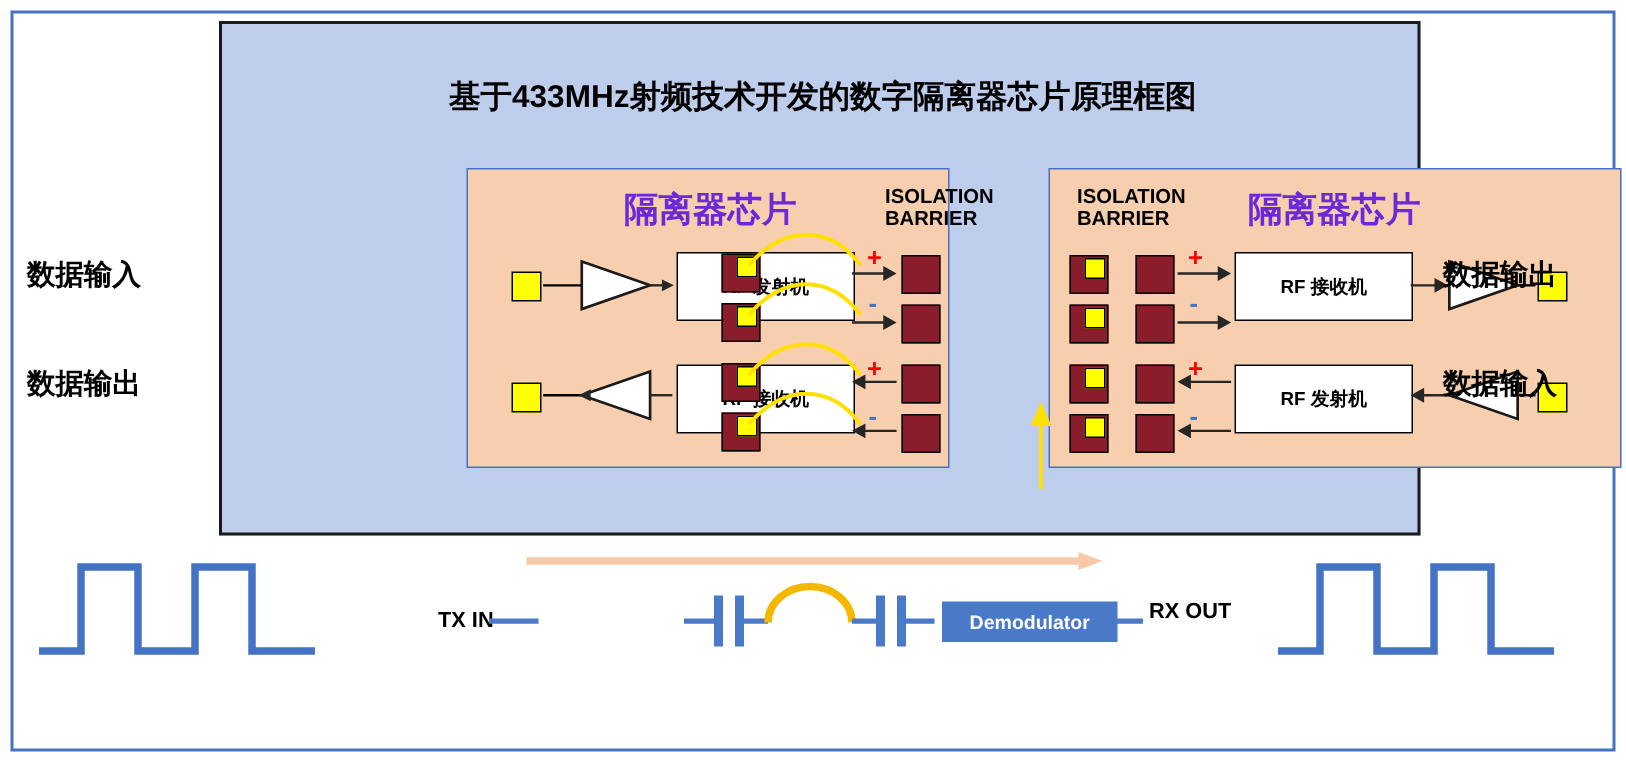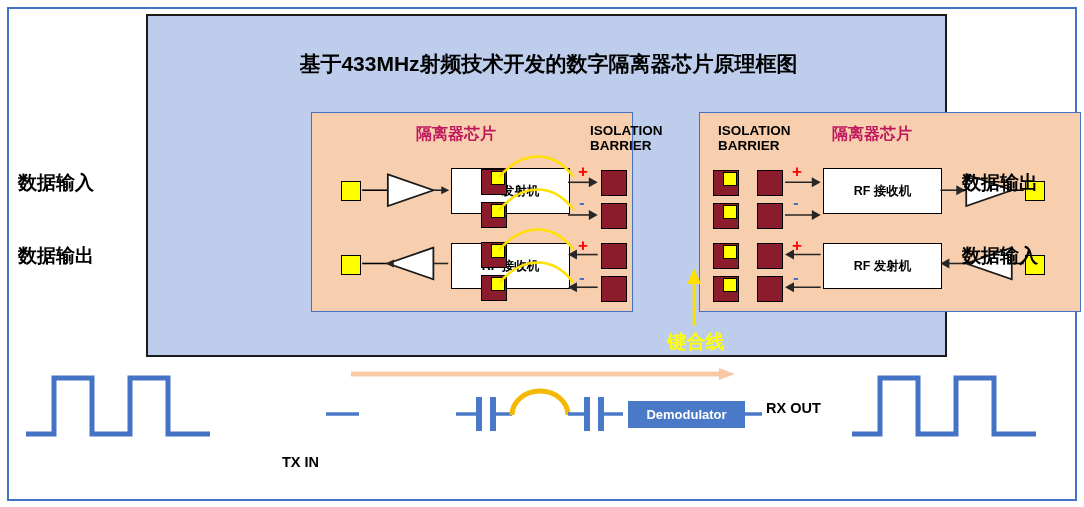--- a/index.html
+++ b/index.html
@@ -49,23 +49,23 @@
     top: 96px;
     height: 200px;
     background: #f7cfae;
     border: 1px solid #4472c4;
   }
   #chip-left  { left: 163px; width: 322px; }
   #chip-right { left: 551px; width: 382px; }
 
   .chip-title {
     position: absolute;
-    font-size: 16px;
-    font-weight: bold;
-    color: #be185d;
+    font-size: 23px;
+    font-weight: bold;
+    color: #6d28d9;
     white-space: nowrap;
   }
   .barrier-label {
     position: absolute;
     font-size: 13.5px;
     font-weight: bold;
     color: #000000;
     line-height: 15px;
     white-space: nowrap;
   }
@@ -312,42 +312,41 @@
           <path d="M352,193 C375,167 405,167 425,193"></path>
           <path d="M352,233 C375,207 405,207 425,233"></path>
           <path d="M352,266 C375,240 405,240 425,266"></path>
         </g>
 
         <line x1="546" y1="310" x2="546" y2="262" stroke="#ffe000" stroke-width="2.6"></line>
         <polygon points="546,252 539,268 553,268" fill="#ffe000"></polygon>
       </svg>
     </div>
 
-    <div id="bondwire-label">键合线</div>
   </div>
 
   <div class="side-label" style="left:18px; top:170px;">数据输入</div>
   <div class="side-label" style="left:18px; top:243px;">数据输出</div>
   <div class="side-label" style="left:962px; top:170px;">数据输出</div>
   <div class="side-label" style="left:962px; top:243px;">数据输入</div>
 
   <svg style="position:absolute; left:22px; top:366px;" width="210" height="75" viewBox="0 0 210 75">
     <polyline points="4,68 32,68 32,12 70,12 70,68 108,68 108,12 146,12 146,68 188,68" fill="none" stroke="#4472c4" stroke-width="5" stroke-linejoin="miter"></polyline>
   </svg>
 
   <svg style="position:absolute; top:366px; left:848px;" width="210" height="75" viewBox="0 0 210 75">
     <polyline points="4,68 32,68 32,12 70,12 70,68 108,68 108,12 146,12 146,68 188,68" fill="none" stroke="#4472c4" stroke-width="5" stroke-linejoin="miter"></polyline>
   </svg>
 
   <svg style="position:absolute; left:345px; top:366px;" width="395" height="16" viewBox="0 0 395 16">
     <line x1="6" y1="8" x2="378" y2="8" stroke="#f7c9a6" stroke-width="5"></line>
     <polygon points="390,8 374,2 374,14" fill="#f7c9a6"></polygon>
   </svg>
 
-  <div class="ook-text" style="left:282px; top:406px;margin-top:48px;">TX IN</div>
+  <div class="ook-text" style="left:292px; top:406px;">TX IN</div>
 
 
   <div class="ook-block" style="left:628px; top:401px; width:117px; height:27px;">Demodulator</div>
 
   <div class="ook-text" style="left:766px; top:400px;">RX OUT</div>
 
   <svg style="position:absolute; left:280px; top:386px;" width="520" height="60" viewBox="0 0 520 60">
 
     <line x1="46" y1="28" x2="79" y2="28" stroke="#4a7ac7" stroke-width="3.5"></line>
 

